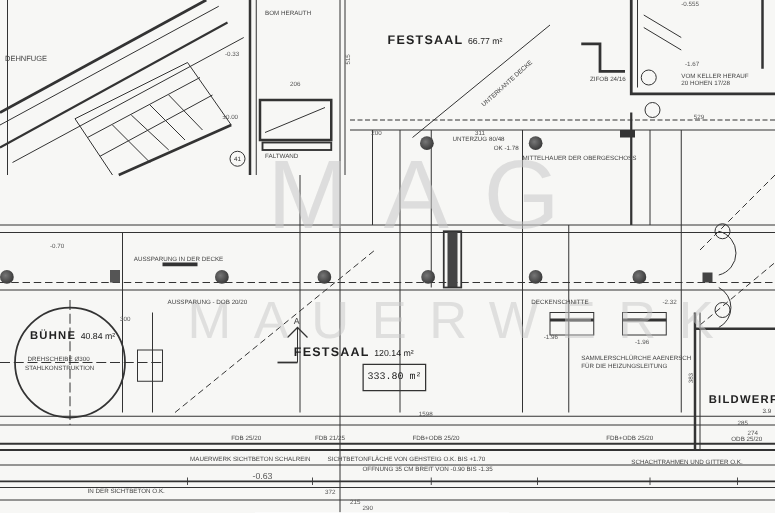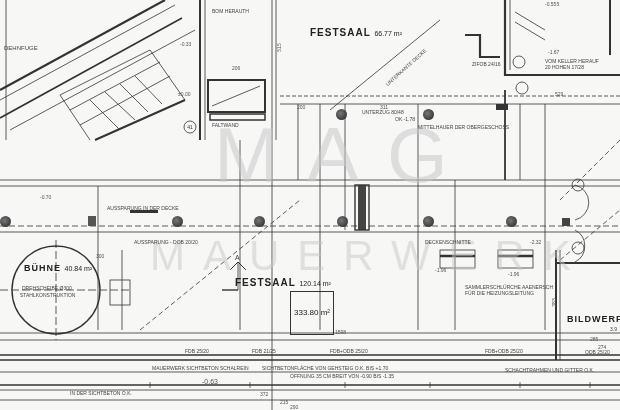--- a/index.html
+++ b/index.html
@@ -4,21 +4,21 @@
 <style>
   html,body{margin:0;padding:0;background:#fff;}
   body{width:620px;height:410px;overflow:hidden;position:relative;font-family:"Liberation Sans",sans-serif;}
   #plan{position:absolute;left:0;top:0;width:620px;height:410px;background:#f7f7f5;}
   svg{position:absolute;left:0;top:0;}
   .lbl{position:absolute;color:#2a2a2a;white-space:nowrap;line-height:1;font-family:"Liberation Sans",sans-serif;}
   .room{font-weight:bold;letter-spacing:1px;font-size:10px;color:#222;}
   .area{font-size:7px;}
   .tiny{font-size:5px;color:#444;}
   .dim{font-size:5px;color:#555;}
-  .boxed{border:1px solid #333;padding:17px 3px;font-size:8px;color:#222;background:transparent;}
+  .boxed{border:1px solid #333;padding:6px 3px;font-size:8px;color:#222;background:transparent;font-family:Liberation Mono, monospace;}
   .wm{position:absolute;color:rgba(200,200,200,0.55);font-size:78px;letter-spacing:28px;font-weight:300;font-family:"Liberation Sans",sans-serif;white-space:nowrap;}
   .wm2{position:absolute;color:rgba(200,200,200,0.5);font-size:42px;letter-spacing:18px;font-family:"Liberation Sans",sans-serif;white-space:nowrap;}
   .column{position:absolute;width:11px;height:11px;border-radius:50%;background:radial-gradient(circle at 40% 40%,#777,#222);}
 </style>
 </head>
 <body>
 
 <div id="plan">
 
 <svg width="620" height="410" viewBox="0 0 620 410">

